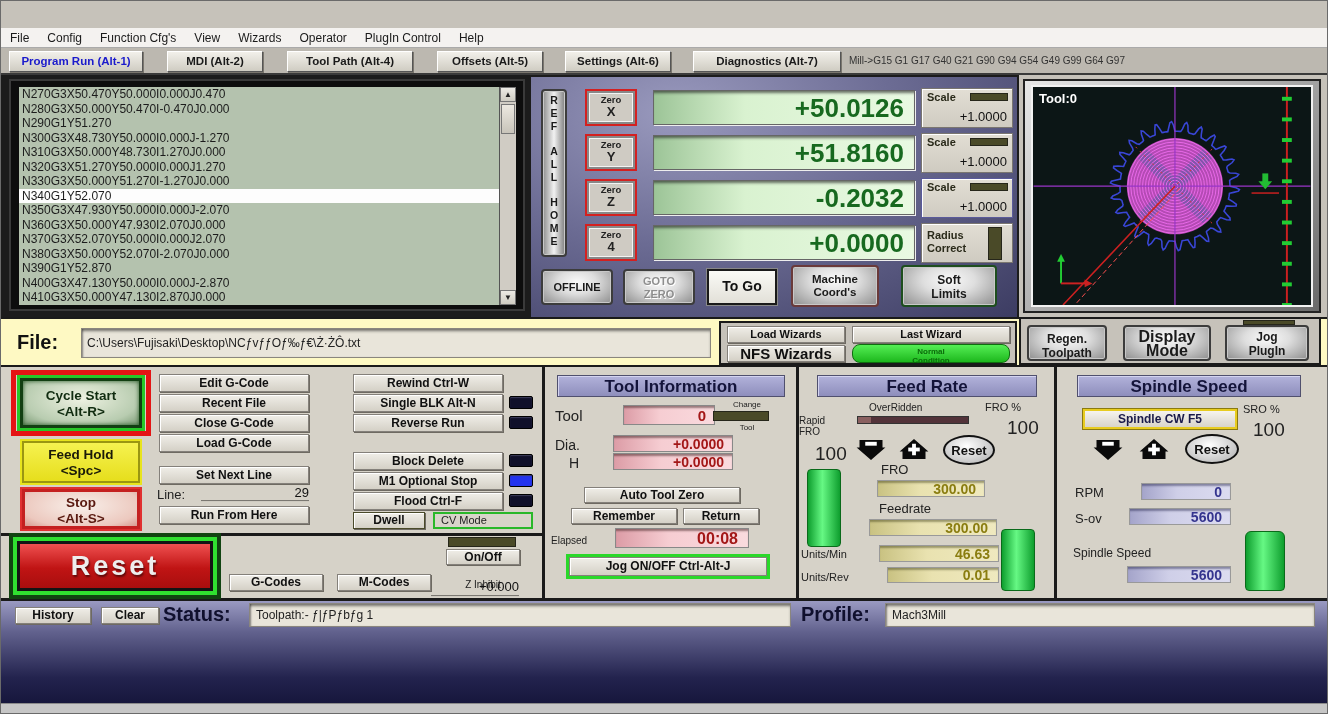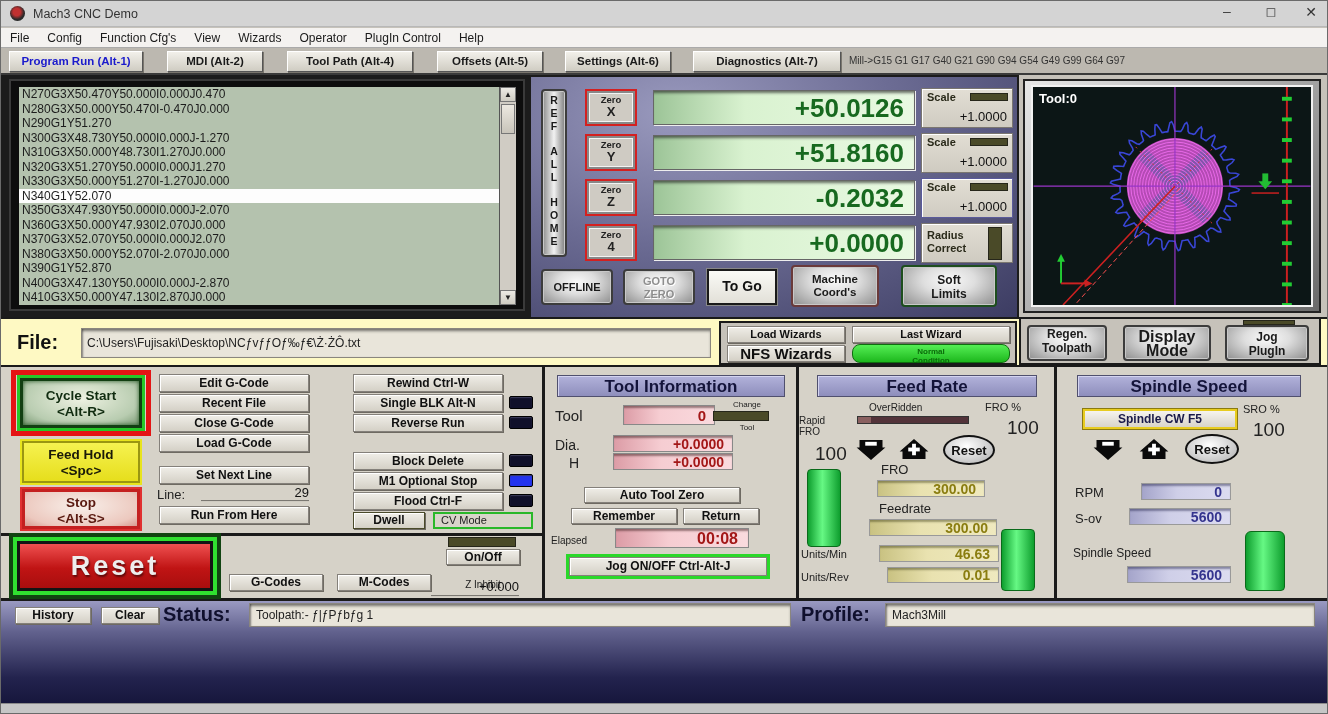--- a/index.html
+++ b/index.html
@@ -37,27 +37,20 @@
 .gline{padding-left:3px;white-space:nowrap}
 .gline.hl{background:#fdfdfd}
 #gscroll{background:#d0ccc4;border-left:1px solid #555}
 .sbtn{background:linear-gradient(180deg,#eceae4,#cfccc2);border:1px solid #777;font-size:8px;text-align:center;color:#222;line-height:14px}
 </style>
 </head>
 <body>
 
 <div id="app">
 
-  <div id="titlebar">
-    <div class="abs" style="left:9px;top:5px;width:15px;height:15px;border-radius:50%;background:radial-gradient(circle at 45% 40%,#c03030 0 30%,#2a2a2a 60%)"></div>
-    <div class="abs" style="left:32px;top:6px;font-size:12.5px;color:#333">Mach3 CNC  Demo</div>
-    <div class="abs" style="left:1206px;top:2px;width:40px;height:22px;text-align:center;font-size:14px;color:#444">–</div>
-    <div class="abs" style="left:1250px;top:3px;width:40px;height:22px;text-align:center;font-size:13px;color:#444">◻</div>
-    <div class="abs" style="left:1292px;top:3px;width:36px;height:22px;text-align:center;font-size:14px;color:#333">✕</div>
-  </div>
 
   <div id="menubar">
     <span class="menuitem">File</span>
     <span class="menuitem">Config</span>
     <span class="menuitem">Function Cfg's</span>
     <span class="menuitem">View</span>
     <span class="menuitem">Wizards</span>
     <span class="menuitem">Operator</span>
     <span class="menuitem">PlugIn Control</span>
     <span class="menuitem">Help</span>
@@ -228,21 +221,21 @@
     <div class="abs" style="left:718px;top:2px;width:298px;height:44px;border:2px solid #1a1a1a;background:#c6c2ba">
       <div class="btn abs" style="left:6px;top:3px;width:118px;height:17px;font-size:11px;line-height:15px">Load Wizards</div>
       <div class="btn abs" style="left:131px;top:3px;width:158px;height:17px;font-size:11px;line-height:15px">Last Wizard</div>
       <div class="btn abs" style="left:6px;top:22px;width:118px;height:17px;font-size:15px;line-height:15px">NFS Wizards</div>
       <div class="abs pl" style="left:131px;top:21px;width:158px;height:19px;background:linear-gradient(180deg,#55ee55,#1db81d);border:1px solid #0e6e0e;border-radius:8px;font-size:8px;font-weight:bold;color:#0a6a0a;text-align:center;line-height:9px;padding-top:2px">Normal
 Condition</div>
     </div>
 
     <div class="abs" style="left:1018px;top:0;width:302px;height:46px;border:2px solid #1a1a1a;border-top:none;background:#c6c2ba">
       <div class="ledbar abs" style="left:222px;top:1px;width:52px;height:5px"></div>
-      <div class="metal abs pl" style="left:6px;top:6px;width:80px;height:36px;font-size:12px;line-height:14px;padding-top:0">Regen.
+      <div class="metal abs pl" style="left:6px;top:6px;width:80px;height:36px;font-size:12px;line-height:14px;padding-top:5px">Regen.
 Toolpath</div>
       <div class="metal abs pl" style="left:102px;top:6px;width:88px;height:36px;font-size:16px;line-height:14px;padding-top:3px">Display
 Mode</div>
       <div class="metal abs pl" style="left:204px;top:6px;width:84px;height:36px;font-size:12px;line-height:14px;padding-top:3px">Jog
 PlugIn</div>
     </div>
   </div>
 
   <div class="abs" style="left:0;top:364px;width:1328px;height:236px;background:#d6d2c8;border-top:2px solid #1a1a1a;border-bottom:3px solid #1a1a1a">
     <div class="vline abs" style="left:541px;top:0;width:3px;height:233px"></div>

